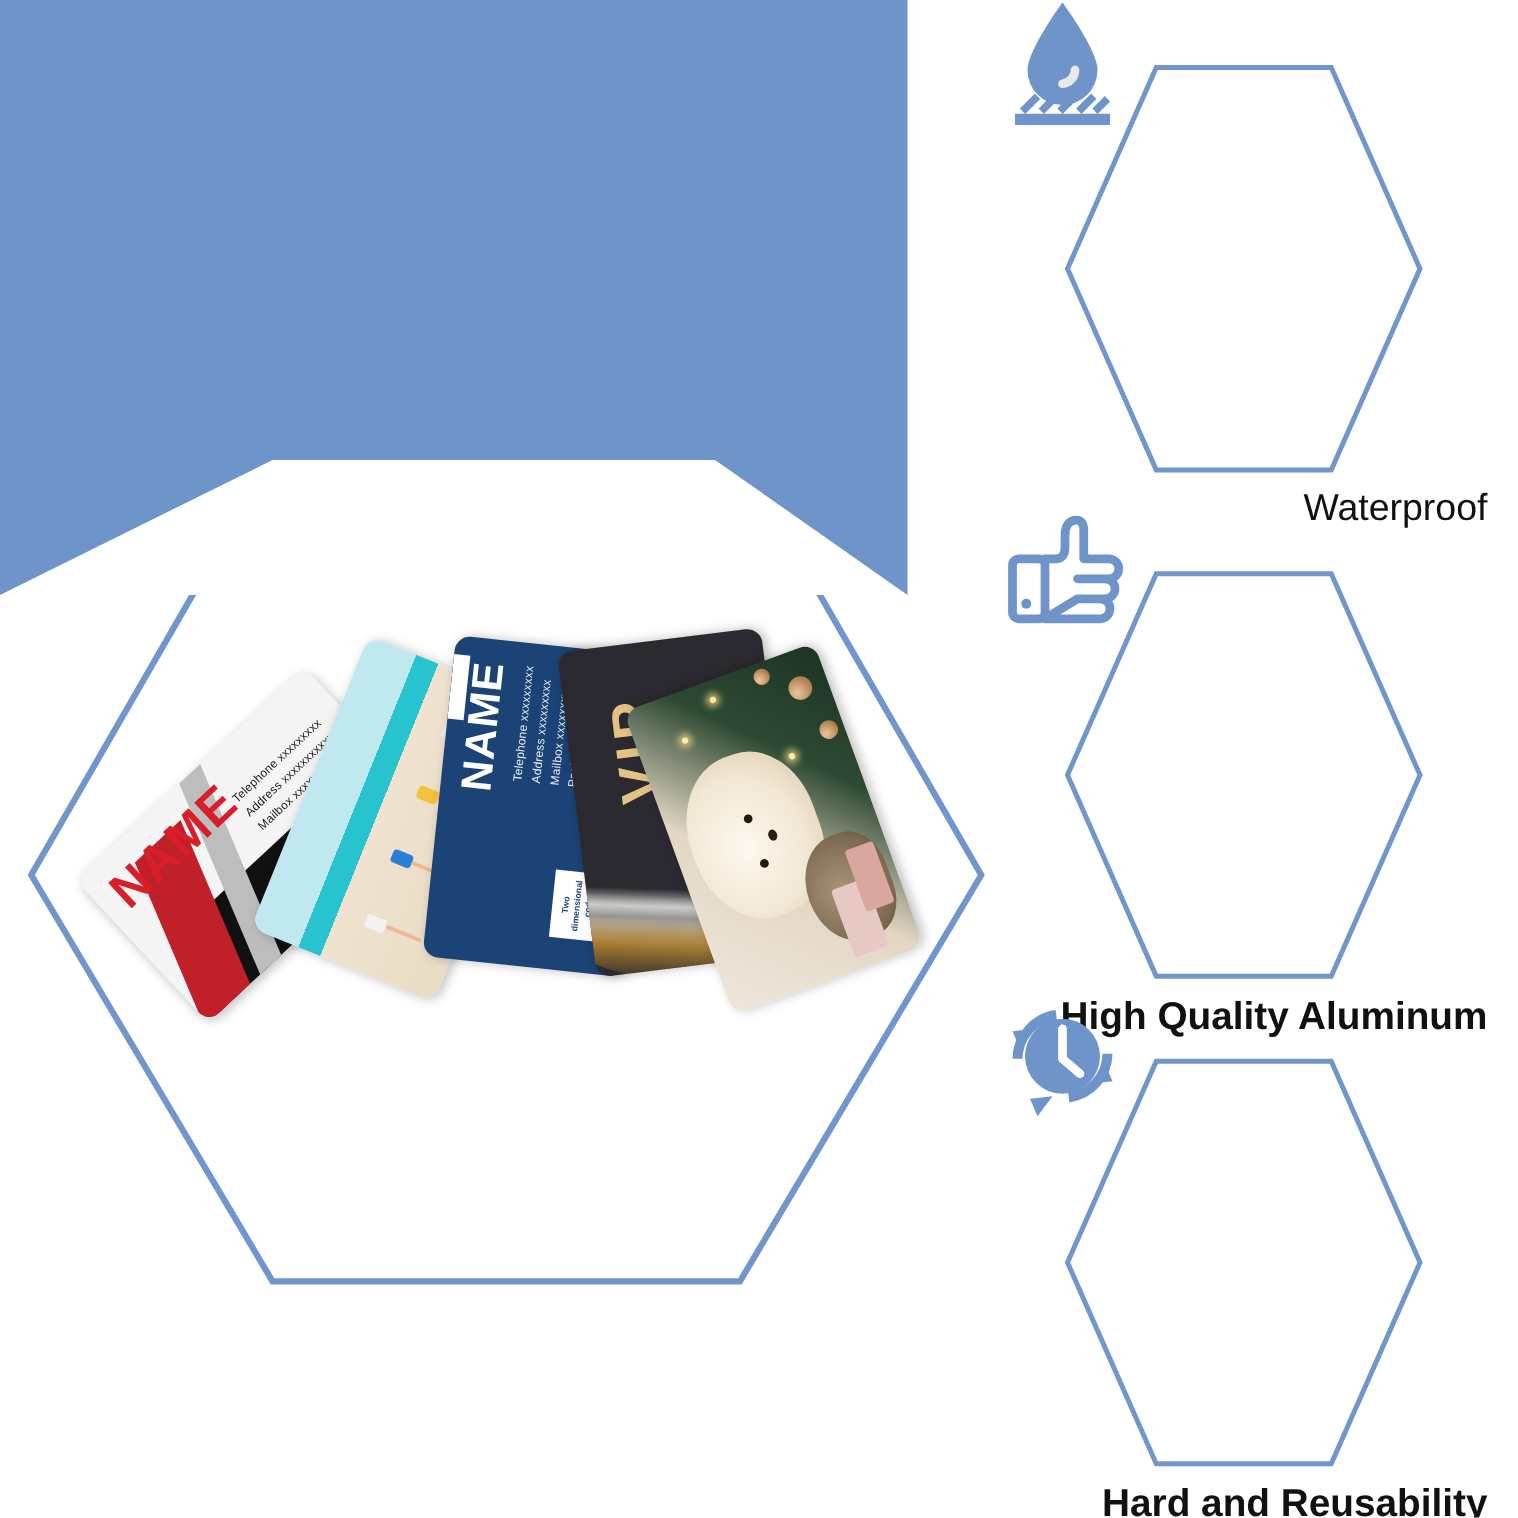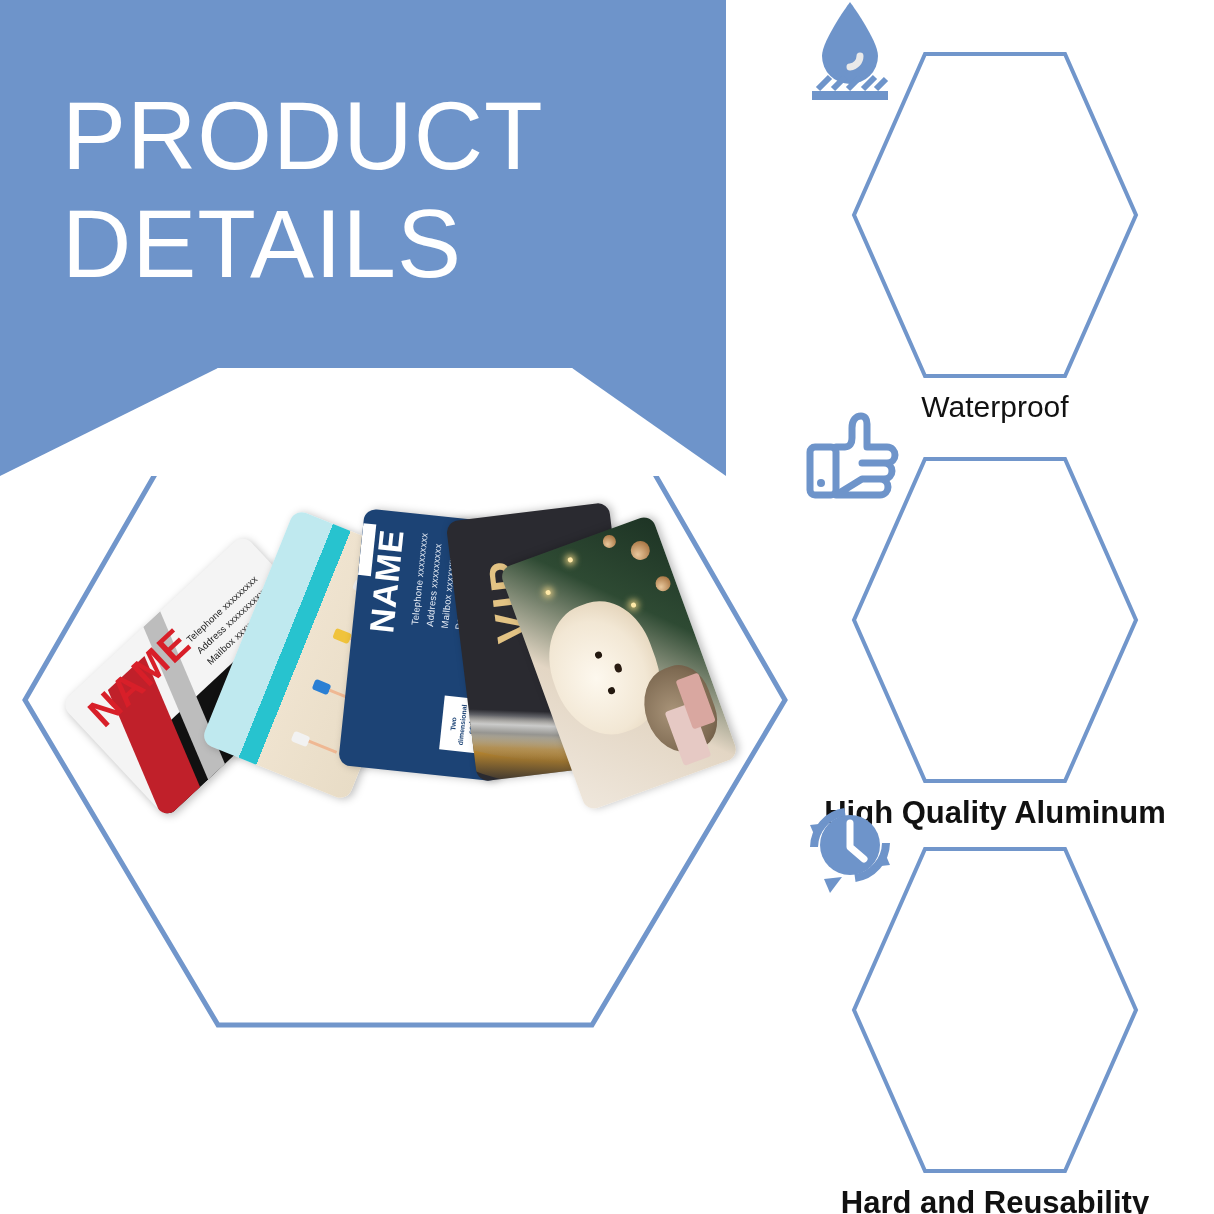--- a/index.html
+++ b/index.html
@@ -188,21 +188,21 @@
   .feature-hex svg { position:absolute; inset:0; }
   .feature-icon {
     position: absolute;
     left: 50%;
     top: 50%;
     transform: translate(-50%,-50%);
     width: 120px;
     height: 120px;
   }
   .feature-label {
-    text-align: center;
+    text-align: right;
     color: #111111;
     font-size: 30px;
     margin-top: 10px;
     white-space: nowrap;
   }
   .feature-label.bold { font-weight: 700; font-size: 31px; }
 
   .f1 { top: 50px; }
   .f2 { top: 455px; }
   .f3 { top: 845px; }
@@ -219,22 +219,20 @@
   </div>
 
   <div class="banner"></div>
   <div class="banner-notch">
     <svg viewBox="0 0 726 476" width="726" height="476">
 
       <polygon points="218,368 572,368 726,640 726,476 0,476 0,640" fill="#ffffff"></polygon>
       <polygon points="218,368 572,368 726,476 726,476 0,476" fill="#ffffff"></polygon>
     </svg>
   </div>
-  <div class="banner-title">PRODUCT
-DETAILS</div>
 
   <div class="cards-area">
 
     <div class="card card1">
       <div class="c1-black"></div>
       <div class="c1-red"></div>
       <div class="c1-gray"></div>
       <div class="c1-name">NAME</div>
       <div class="c1-lines">
         <div class="card-txt" style="position:relative">Telephone xxxxxxxxx</div>

